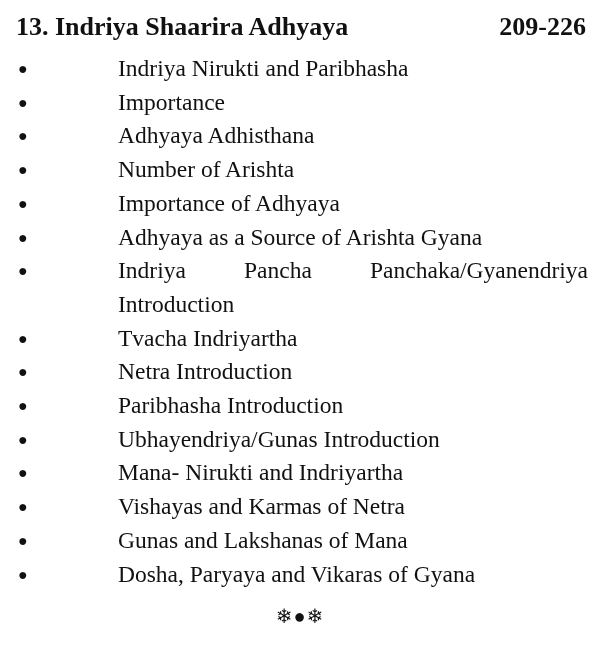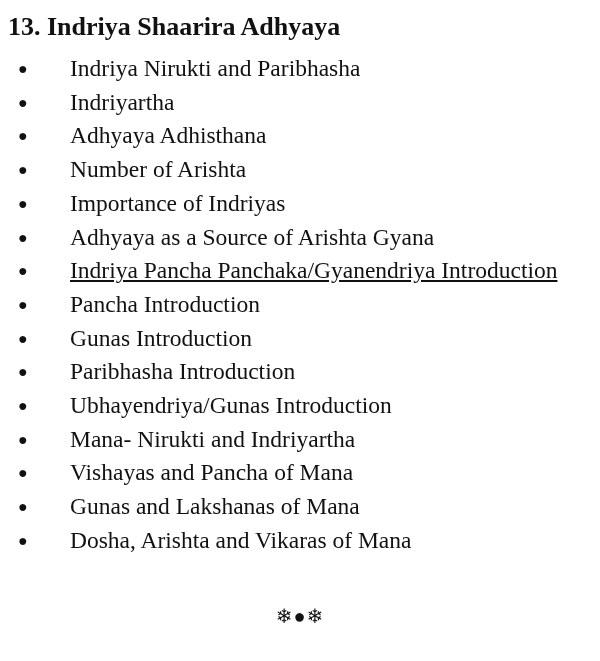--- a/index.html
+++ b/index.html
@@ -1,90 +1,91 @@
 <!DOCTYPE html>
 <html><head>
 <meta charset="utf-8">
 <style>
   html,body{margin:0;padding:0;background:#fff;}
   body{width:600px;height:661px;overflow:hidden;position:relative;font-family:"Liberation Serif","DejaVu Serif",serif;color:#111;}
-  .heading{position:absolute;left:8px;top:12px;width:570px;font-weight:bold;font-size:26px;display:flex;justify-content:space-between;}
+  .heading{position:absolute;left:16px;top:12px;width:570px;font-weight:bold;font-size:26px;display:flex;justify-content:space-between;}
   .list{position:absolute;left:16px;top:52px;width:572px;margin:0;padding:0;list-style:none;}
   .item{display:flex;font-size:23.5px;line-height:33.7px;}
   .bullet{width:52px;flex:none;font-size:16px;line-height:33.7px;padding-left:2px;}
-  .text{flex:1;}
-  .text.justify{text-align:justify;text-align-last:left;text-decoration:underline;}
+  .text{flex:1;margin-left:48px;}
+  .text.justify{text-align:justify;text-align-last:left;}
   .ornament{position:absolute;left:0;width:600px;top:604px;text-align:center;font-size:20px;letter-spacing:1px;}
 </style>
 </head>
 <body>
 
 <div class="heading">
   <span>
     <span>13.</span>
     <span>Indriya Shaarira Adhyaya</span>
   </span>
+  <span>209-226</span>
 </div>
 
 <ul class="list">
   <li class="item">
       <span class="bullet">●</span>
       <span class="text">Indriya Nirukti and Paribhasha</span>
     </li>
   <li class="item">
       <span class="bullet">●</span>
-      <span class="text">Indriyartha</span>
+      <span class="text">Importance</span>
     </li>
   <li class="item">
       <span class="bullet">●</span>
       <span class="text">Adhyaya Adhisthana</span>
     </li>
   <li class="item">
       <span class="bullet">●</span>
       <span class="text">Number of Arishta</span>
     </li>
   <li class="item">
       <span class="bullet">●</span>
-      <span class="text">Importance of Indriyas</span>
+      <span class="text">Importance of Adhyaya</span>
     </li>
   <li class="item">
       <span class="bullet">●</span>
       <span class="text">Adhyaya as a Source of Arishta Gyana</span>
     </li>
   <li class="item">
       <span class="bullet">●</span>
       <span class="text justify">Indriya Pancha Panchaka/Gyanendriya Introduction</span>
     </li>
   <li class="item">
       <span class="bullet">●</span>
-      <span class="text">Pancha Introduction</span>
+      <span class="text">Tvacha Indriyartha</span>
     </li>
   <li class="item">
       <span class="bullet">●</span>
-      <span class="text">Gunas Introduction</span>
+      <span class="text">Netra Introduction</span>
     </li>
   <li class="item">
       <span class="bullet">●</span>
       <span class="text">Paribhasha Introduction</span>
     </li>
   <li class="item">
       <span class="bullet">●</span>
       <span class="text">Ubhayendriya/Gunas Introduction</span>
     </li>
   <li class="item">
       <span class="bullet">●</span>
       <span class="text">Mana- Nirukti and Indriyartha</span>
     </li>
   <li class="item">
       <span class="bullet">●</span>
-      <span class="text">Vishayas and Pancha of Mana</span>
+      <span class="text">Vishayas and Karmas of Netra</span>
     </li>
   <li class="item">
       <span class="bullet">●</span>
       <span class="text">Gunas and Lakshanas of Mana</span>
     </li>
   <li class="item">
       <span class="bullet">●</span>
-      <span class="text">Dosha, Arishta and Vikaras of Mana</span>
+      <span class="text">Dosha, Paryaya and Vikaras of Gyana</span>
     </li>
 </ul>
 
 <div class="ornament">❄●❄</div>
 
 </body></html>

